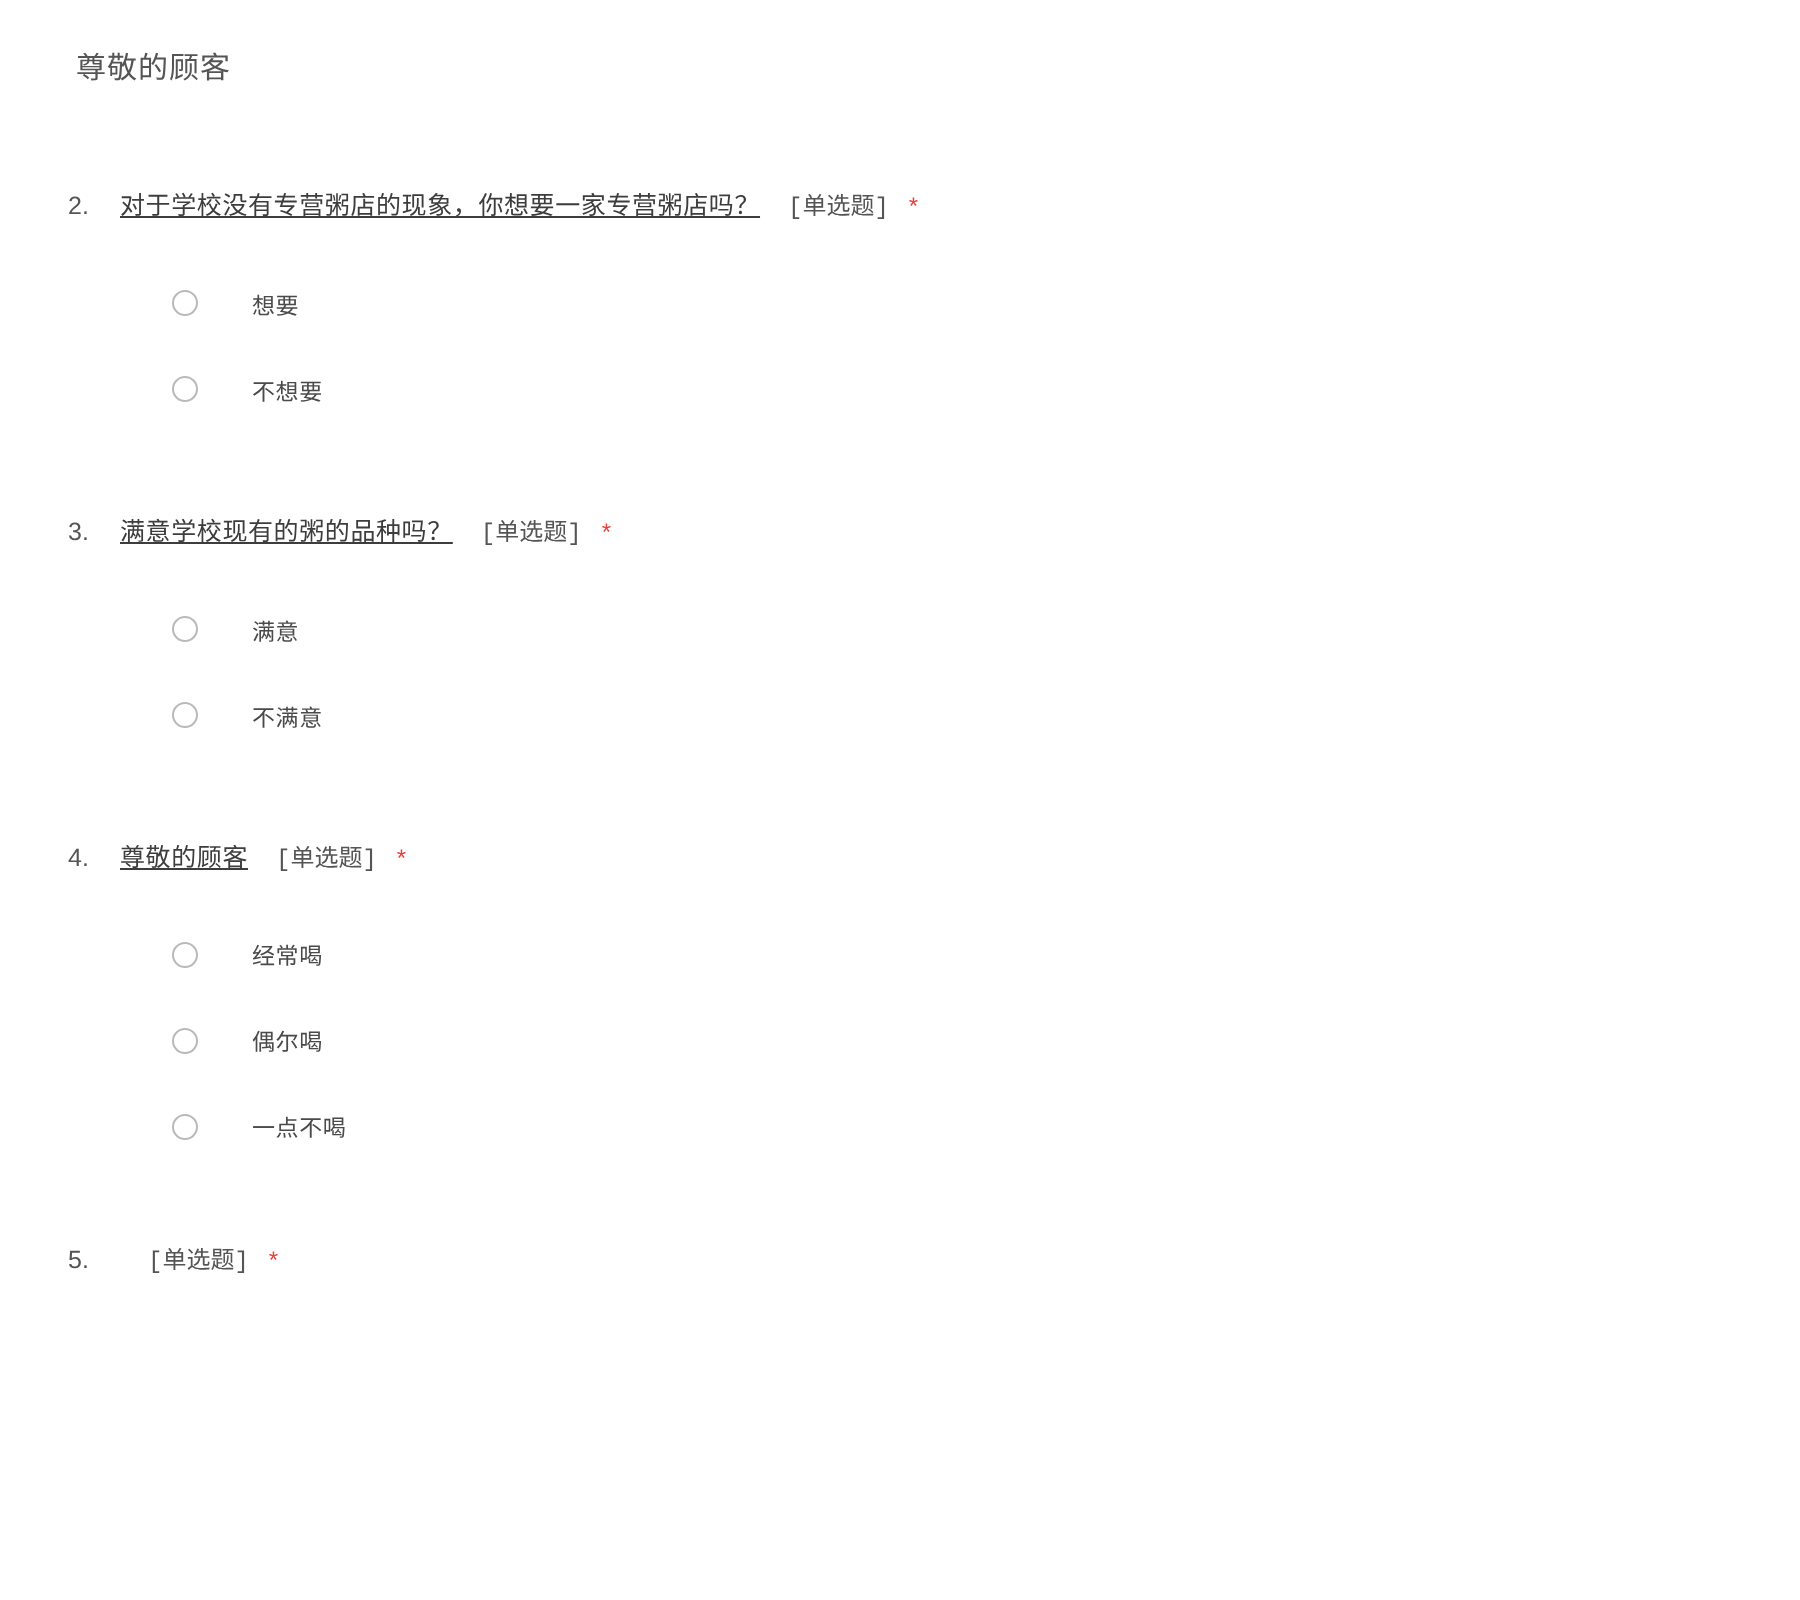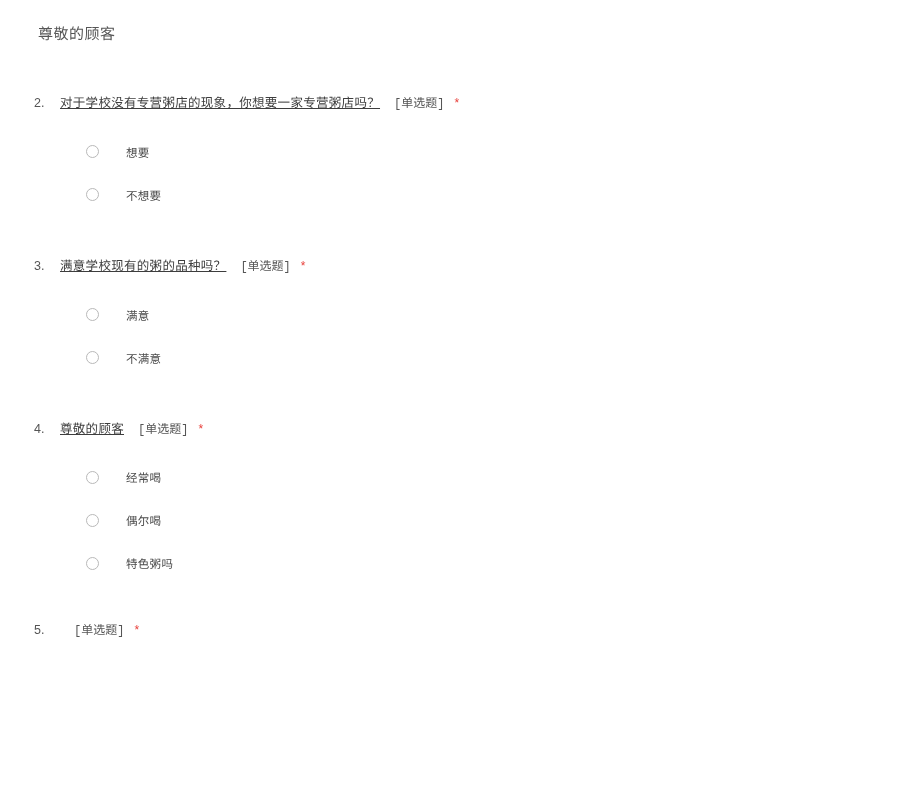--- a/index.html
+++ b/index.html
@@ -158,21 +158,21 @@
         <label class="option">
           <span class="radio"></span>
           <span class="option-label">经常喝</span>
         </label>
         <label class="option">
           <span class="radio"></span>
           <span class="option-label">偶尔喝</span>
         </label>
         <label class="option">
           <span class="radio"></span>
-          <span class="option-label">特色粥吗</span>
+          <span class="option-label">一点不喝</span>
         </label>
       </div>
     </div>
 
     <div class="question">
       <div class="q-head">
         <span class="q-index">5.</span>
         <span class="q-type">[单选题]</span>
         <span class="q-required">*</span>
       </div>

